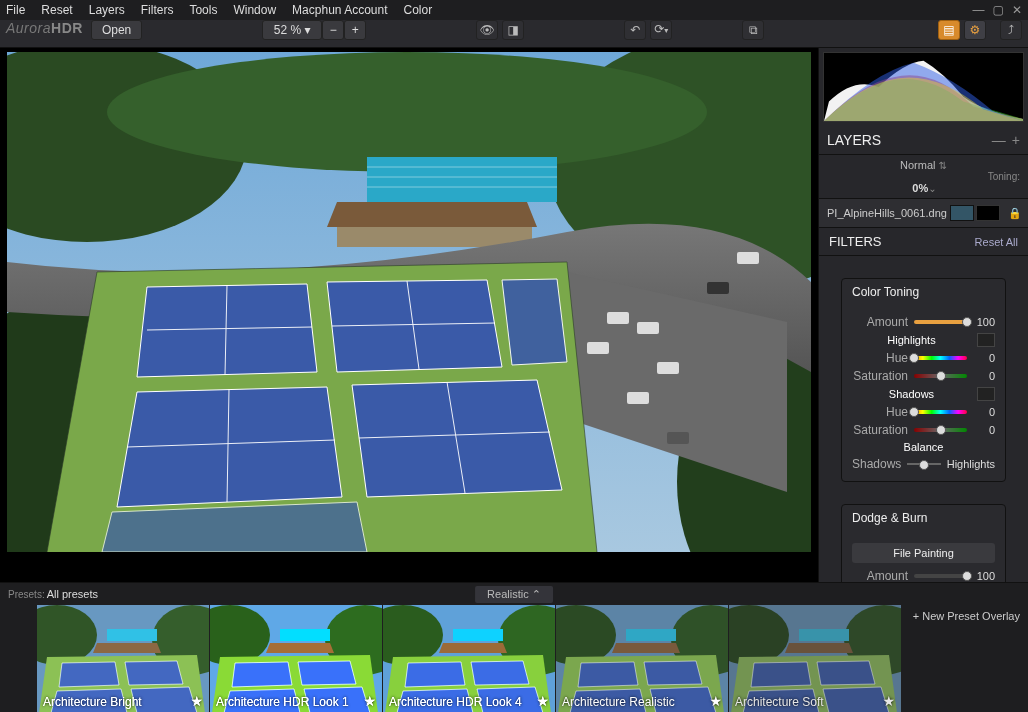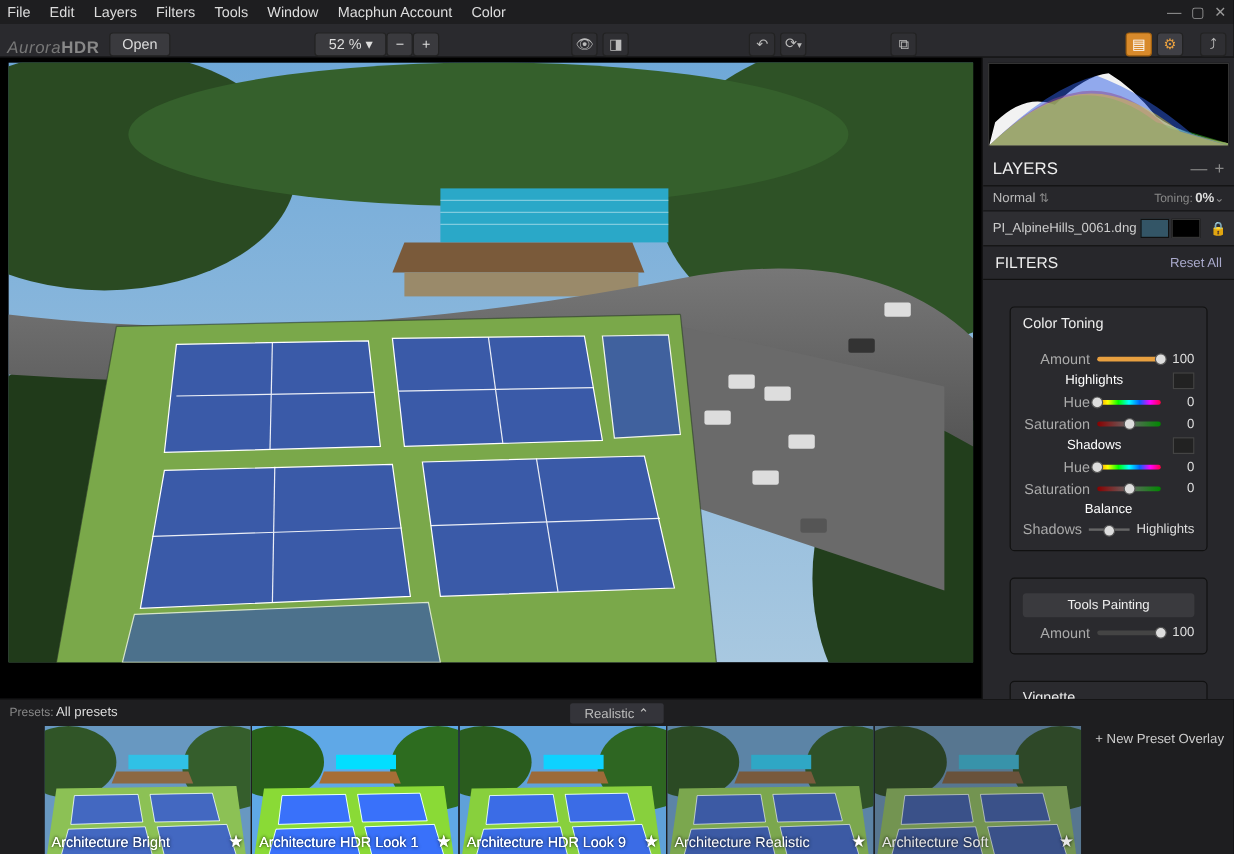--- a/index.html
+++ b/index.html
@@ -1,39 +1,39 @@
 <!DOCTYPE html>
 <html><head>
 <meta charset="utf-8">
 <style>
 * { margin: 0; padding: 0; box-sizing: border-box; font-family: "Segoe UI", Arial, sans-serif; }
 body { background: #1e1e20; color: #ccc; width: 1028px; height: 712px; overflow: hidden; font-size: 12px; user-select: none; }
 .menubar { height: 20px; background: #1e1e20; display: flex; align-items: center; padding: 0 6px; gap: 16px; font-size: 12px; color: #ddd; justify-content: flex-end; }
 .menubar .item { cursor: pointer; }
 .winctrls { margin-left: auto; display: flex; gap: 8px; color: #999; }
-.toolbar { height: 28px; background: #2a2a2e; border-bottom: 1px solid #111; display: flex; align-items: flex-end; padding: 0 6px; }
+.toolbar { height: 28px; background: #2a2a2e; border-bottom: 1px solid #111; display: flex; align-items: flex-start; padding: 0 6px; }
 .logo { color: #777; font-weight: 300; font-size: 14px; letter-spacing: 0.5px; margin-right: 8px; font-style: italic;}
 .logo b { color:#888; font-weight:600; font-style:normal;}
 .btn { background: #3a3a3e; border: 1px solid #222; color: #ddd; padding: 2px 10px; border-radius: 3px; cursor: pointer; font-size: 12px; height: 20px; line-height: 14px; }
 .btn.small { padding: 0; width: 22px; text-align: center; }
 .btn.tool { background: #2f2f33; border: 1px solid #222; color:#bbb; }
 .btn.orange { background: #d88a2b; border-color:#a06010; color:#fff; }
 .btn.sel { background:#3f3f45; }
 .tgroup { display:flex; gap:4px; }
 .spacer { flex:1; }
 .main { display:flex; height:calc(712px - 20px - 28px - 130px); }
 .canvas { flex:1; background:#000; position:relative; overflow:hidden; }
 .canvas svg { display:block; margin: 4px auto 0 auto; }
 .rightpanel { width:210px; background:#27272b; border-left:1px solid #111; overflow-y:auto; overflow-x:hidden; font-size:11px; color:#ccc; }
 .rightpanel::-webkit-scrollbar { width:10px; background:#222; }
 .rightpanel::-webkit-scrollbar-thumb { background:#555; }
 .histo { height:70px; margin:4px; background:#000; position:relative; border:1px solid #333; }
 .panel-title { font-size:14px; color:#eee; padding:6px 8px; display:flex; align-items:center; border-bottom:1px solid #111; }
 .panel-title .right { margin-left:auto; display:flex; gap:6px; color:#888; }
-.subrow { display:flex; align-items:center; padding:4px 8px; font-size:11px; color:#bbb; border-bottom:1px solid #111; }
+.subrow { display:flex; align-items:center; padding:4px 8px; font-size:11px; color:#bbb; border-bottom:1px solid #111;flex-direction:column; }
 .layerrow { display:flex; align-items:center; padding:6px 8px; background:#2e2e32; border-bottom:1px solid #111; }
 .thumb { width:24px; height:16px; margin-left:auto; margin-right:2px; background:#356; border:1px solid #111; }
 .tiny { font-size:10px; color:#888; }
 .reset { margin-left:auto; color:#aac; font-size:11px; cursor:pointer; }
 .filterhdr { display:flex; padding:6px 10px; color:#eee; font-size:13px; border-bottom:1px solid #111; align-items:center; }
 .section { padding:6px 10px; }
 .center { text-align:center; color:#fff; font-size:11px; margin-top:4px; }
 .sliderrow { display:flex; align-items:center; gap:6px; margin:4px 0; }
 .sliderrow .lbl { width:56px; text-align:right; color:#aaa; font-size:12px; }
 .sliderrow .val { width:22px; text-align:right; color:#ddd; font-size:11px; }
@@ -56,21 +56,21 @@
 .preset .name { position:absolute; bottom:4px; left:6px; color:#fff; font-size:12px; text-shadow:0 0 3px #000; }
 .preset .star { position:absolute; bottom:4px; right:6px; color:#fff; font-size:14px; text-shadow:0 0 3px #000; }
 .lock { width:12px; height:12px; color:#888; margin-left:4px;}
 .mask { width:24px; height:16px; background:#000; border:1px solid #333; margin-right:4px;}
 </style>
 </head>
 <body>
 
 <div class="menubar">
   <span class="item">File</span>
-  <span class="item">Edit</span>
+  <span class="item">Reset</span>
   <span class="item">Layers</span>
   <span class="item">Filters</span>
   <span class="item">Tools</span>
   <span class="item">Window</span>
   <span class="item">Macphun Account</span>
   <span class="item">Color</span>
   <div class="winctrls">
     <span>—</span>
     <span>▢</span>
     <span>✕</span>
@@ -266,22 +266,23 @@
           <span class="lbl" style="width:auto">Shadows</span>
           <div class="baltrack">
               <div class="knob" style="left:50%"></div>
             </div>
           <span class="val" style="width:auto">Highlights</span>
         </div>
       </div>
     </div>
 
     <div class="filterblock">
+      <div class="hdr">Dodge &amp; Burn</div>
       <div class="section">
-        <span class="wide-btn">Tools Painting</span>
+        <span class="wide-btn">File Painting</span>
         <div class="sliderrow">
           <span class="lbl">Amount</span>
           <div class="track">
               <div class="knob" style="left:100%"></div>
             </div>
           <span class="val">100</span>
         </div>
       </div>
     </div>
 
@@ -354,21 +355,21 @@
           <rect x="70" y="24" width="50" height="12" fill="#2aa8c8"></rect>
           <polygon points="60,38 120,38 124,48 56,48" fill="#7a5a3a"></polygon>
           <polygon points="10,52 160,50 168,108 2,108" fill="#7aa84a"></polygon>
           <g fill="#3a5aa8" stroke="#fff" stroke-width="0.5">
             <polygon points="25,58 78,57 82,80 22,82"></polygon>
             <polygon points="88,57 140,56 146,79 92,80"></polygon>
             <polygon points="20,86 84,84 90,108 14,108"></polygon>
             <polygon points="94,84 152,82 160,108 100,108"></polygon>
           </g>
         </svg>
-        <span class="name">Architecture HDR Look 9</span>
+        <span class="name">Architecture HDR Look 4</span>
         <span class="star">★</span>
       </div>
       <div class="preset" style="filter: brightness(1) saturate(0.95);">
         <svg viewBox="0 0 172 108" preserveAspectRatio="none">
           <rect width="172" height="108" fill="#5a84a8"></rect>
           <ellipse cx="20" cy="30" rx="40" ry="30" fill="#2a4a22"></ellipse>
           <ellipse cx="155" cy="35" rx="40" ry="35" fill="#2e5226"></ellipse>
           <rect x="70" y="24" width="50" height="12" fill="#2aa8c8"></rect>
           <polygon points="60,38 120,38 124,48 56,48" fill="#7a5a3a"></polygon>
           <polygon points="10,52 160,50 168,108 2,108" fill="#7aa84a"></polygon>

